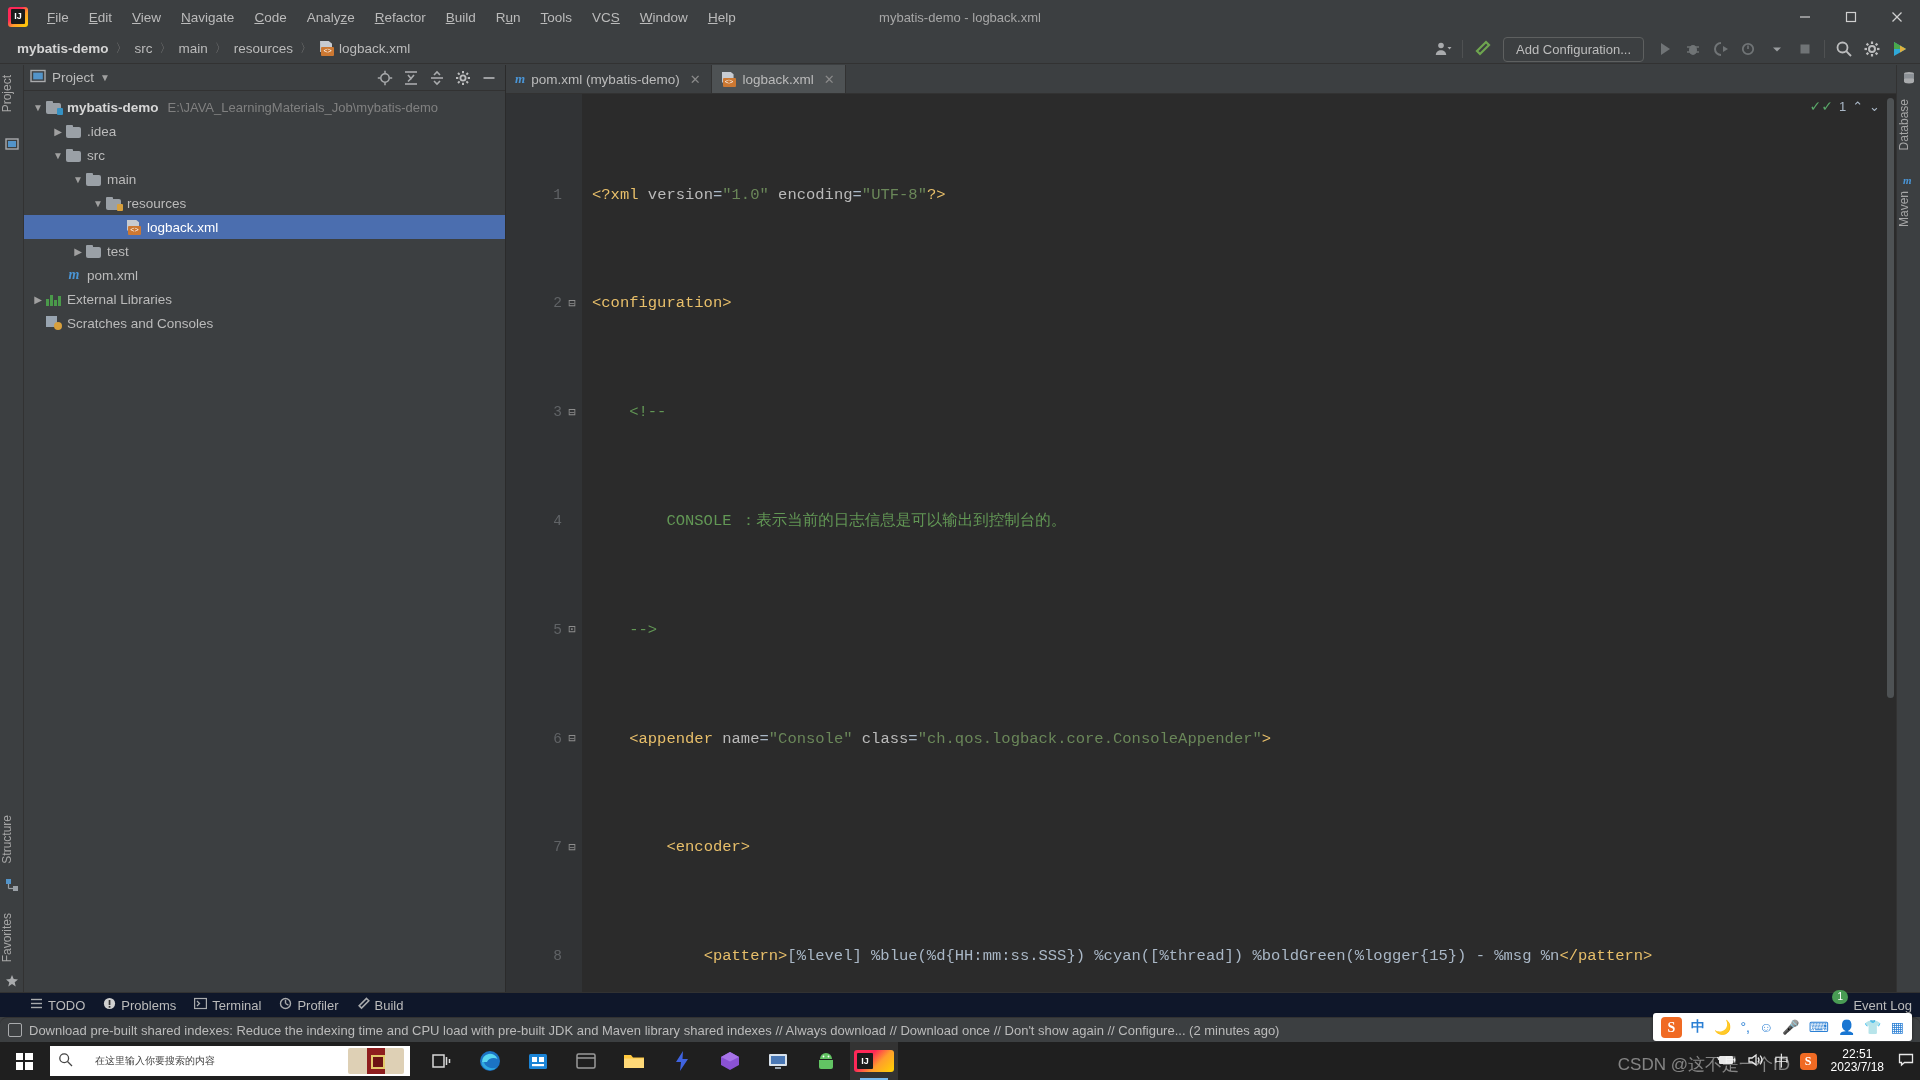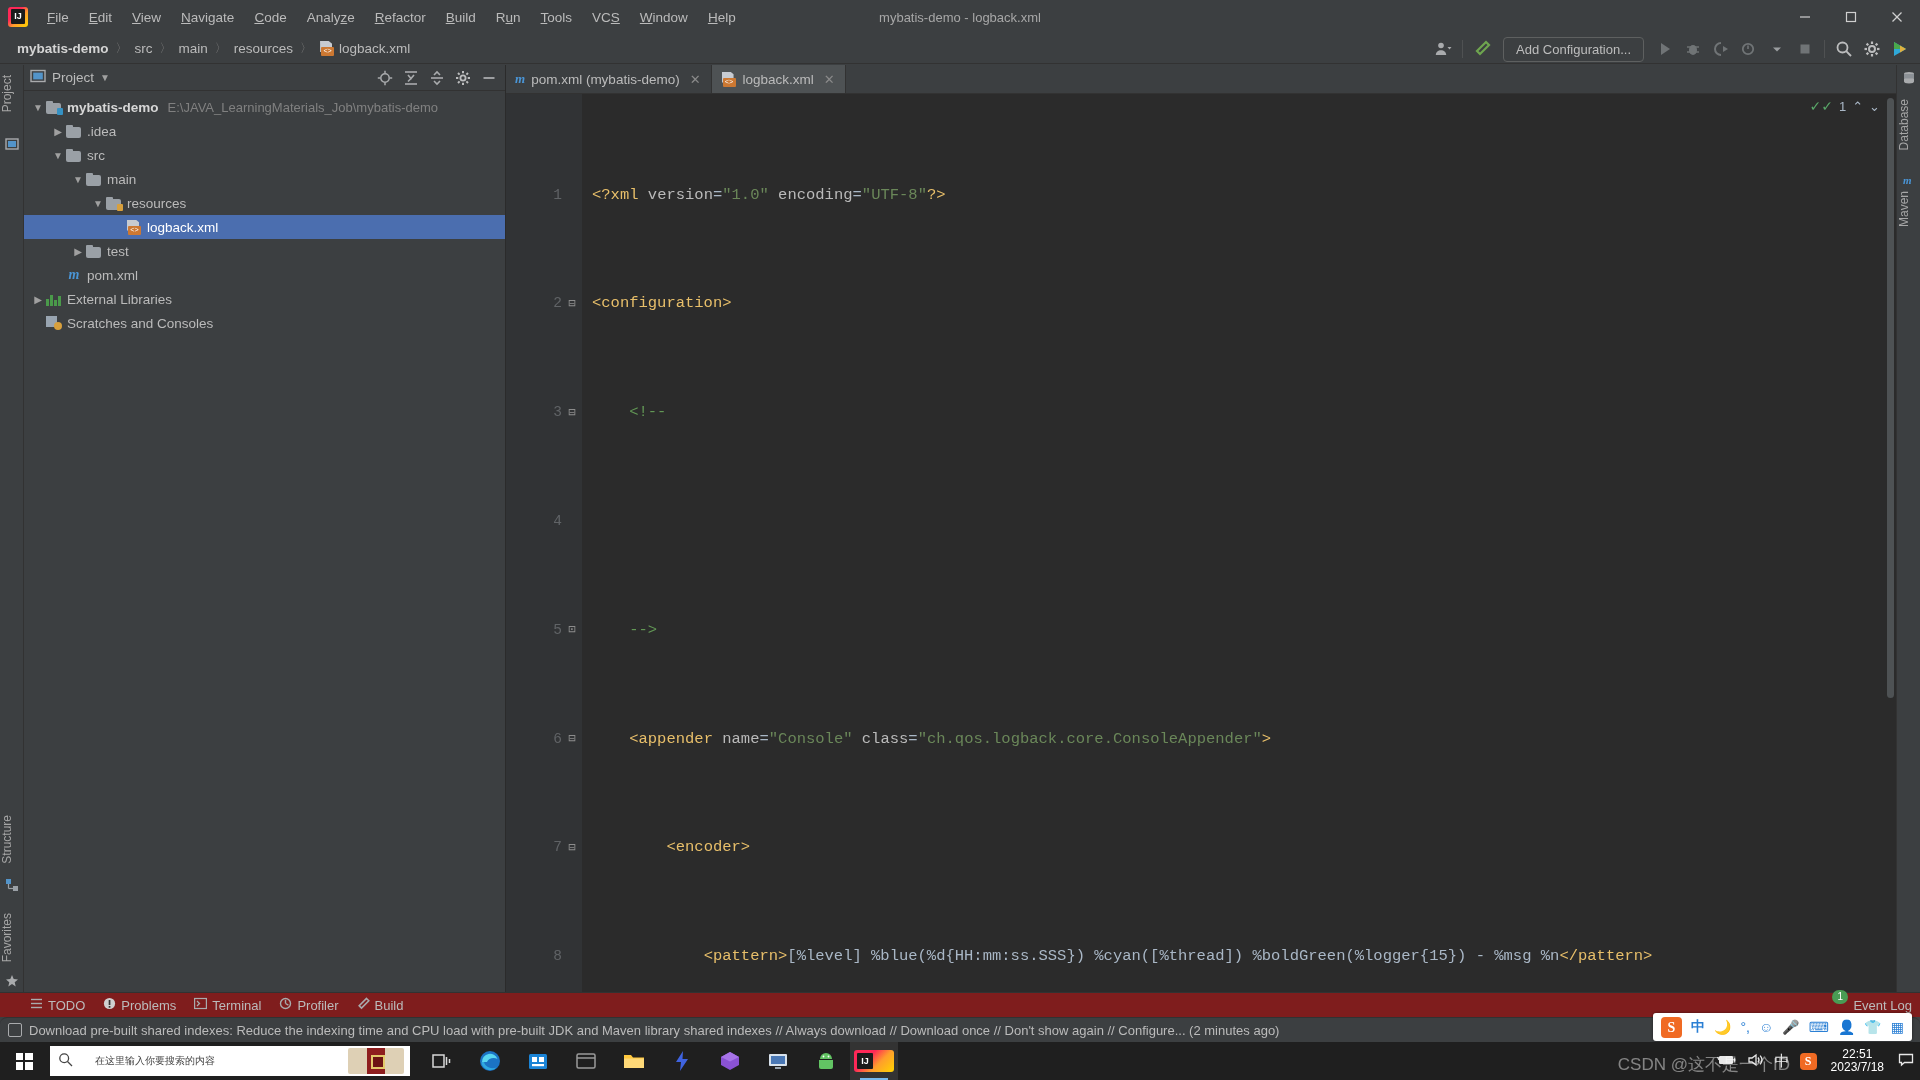--- a/index.html
+++ b/index.html
@@ -239,21 +239,21 @@
   }
   .check-ico { color: #59a869; font-size: 14px; }
   .scroll-thumb {
     position: absolute; right: 2px; top: 4px; width: 7px; height: 600px;
     background: #4e5254; border-radius: 4px;
   }
 
   
   .bottom-bar {
     position: absolute; left: 0; right: 0; bottom: 63px; height: 25px;
-    background: #7f1d1d; border-top: 1px solid #323232;
+    background: #0f172a; border-top: 1px solid #323232;
     display: flex; align-items: center; padding-left: 30px; gap: 18px;
   }
   .bb-item {
     display: flex; align-items: center; gap: 5px;
     font-size: 13px; color: #bbbbbb; white-space: nowrap;
   }
   .bb-right {
     margin-left: auto; display: flex; align-items: center; gap: 8px;
     padding-right: 8px; position: relative;
   }
@@ -704,21 +704,21 @@
       <div class="scroll-thumb"></div>
 
       <div class="code-lines">
 
         <div class="ln"><span class="num">1</span><span class="fold"></span><span class="txt"><span class="tag">&lt;?xml</span> <span class="attr">version</span><span class="plain">=</span><span class="str">"1.0"</span> <span class="attr">encoding</span><span class="plain">=</span><span class="str">"UTF-8"</span><span class="tag">?&gt;</span></span></div>
 
         <div class="ln"><span class="num">2</span><span class="fold">⊟</span><span class="txt"><span class="tag">&lt;configuration&gt;</span></span></div>
 
         <div class="ln"><span class="num">3</span><span class="fold">⊟</span><span class="txt"><span class="cmt">    &lt;!--</span></span></div>
 
-        <div class="ln"><span class="num">4</span><span class="fold"></span></div>
+        <div class="ln"><span class="num">4</span><span class="fold"></span><span class="txt"><span class="cmt">        CONSOLE ：表示当前的日志信息是可以输出到控制台的。</span></span></div>
 
         <div class="ln"><span class="num">5</span><span class="fold">⊡</span><span class="txt"><span class="cmt">    --&gt;</span></span></div>
 
         <div class="ln"><span class="num">6</span><span class="fold">⊟</span><span class="txt"><span class="plain">    </span><span class="tag">&lt;appender</span> <span class="attr">name</span><span class="plain">=</span><span class="str">"Console"</span> <span class="attr">class</span><span class="plain">=</span><span class="str">"ch.qos.logback.core.ConsoleAppender"</span><span class="tag">&gt;</span></span></div>
 
         <div class="ln"><span class="num">7</span><span class="fold">⊟</span><span class="txt"><span class="plain">        </span><span class="tag">&lt;encoder&gt;</span></span></div>
 
         <div class="ln"><span class="num">8</span><span class="fold"></span><span class="txt"><span class="plain">            </span><span class="tag">&lt;pattern&gt;</span><span class="txtn">[%level] %blue(%d{HH:mm:ss.SSS}) %cyan([%thread]) %boldGreen(%logger{15}) - %msg %n</span><span class="tag">&lt;/pattern&gt;</span></span></div>
 
         

